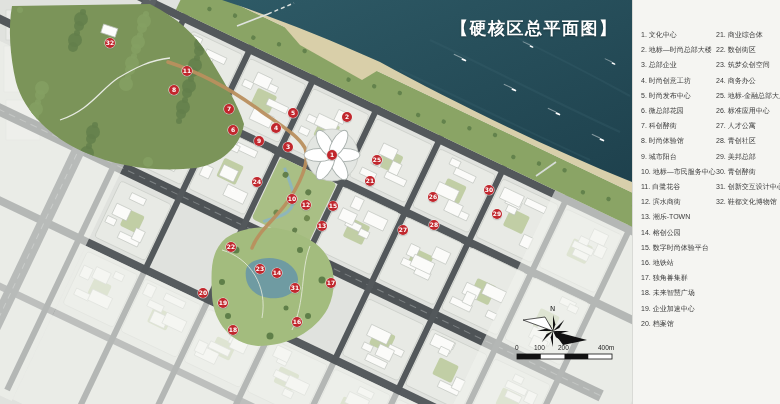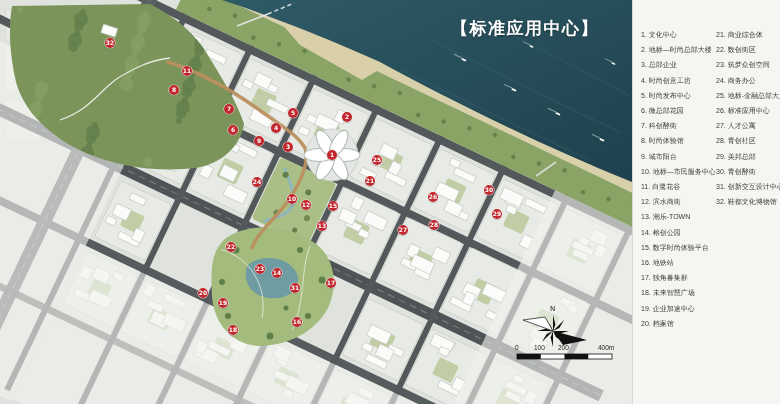--- a/index.html
+++ b/index.html
@@ -467,21 +467,21 @@
         <div class="marker" style="left: 372px; top: 155px;">25</div>
         <div class="marker" style="left: 428px; top: 192px;">26</div>
         <div class="marker" style="left: 398px; top: 225px;">27</div>
         <div class="marker" style="left: 429px; top: 220px;">28</div>
         <div class="marker" style="left: 492px; top: 209px;">29</div>
         <div class="marker" style="left: 484px; top: 185px;">30</div>
         <div class="marker" style="left: 290px; top: 283px;">31</div>
         <div class="marker" style="left: 105px; top: 38px;">32</div>
       </div>
 
-    <div class="map-title">【标准应用中心】</div>
+    <div class="map-title">【硬核区总平面图】</div>
   </div>
 
   <div class="legend">
     <div class="legend-col legend-col-1" id="legend-col-1">
         <div class="legend-item">1. 文化中心</div>
         <div class="legend-item">2. 地标—时尚总部大楼</div>
         <div class="legend-item">3. 总部企业</div>
         <div class="legend-item">4. 时尚创意工坊</div>
         <div class="legend-item">5. 时尚发布中心</div>
         <div class="legend-item">6. 微总部花园</div>

